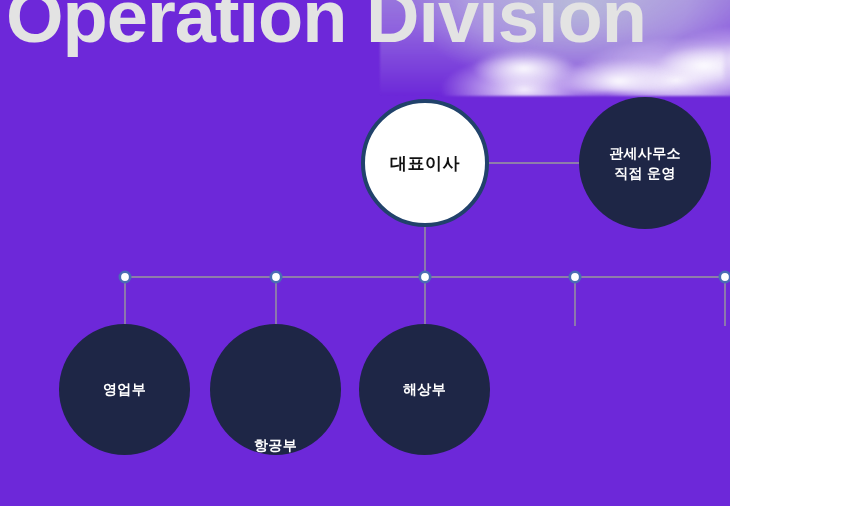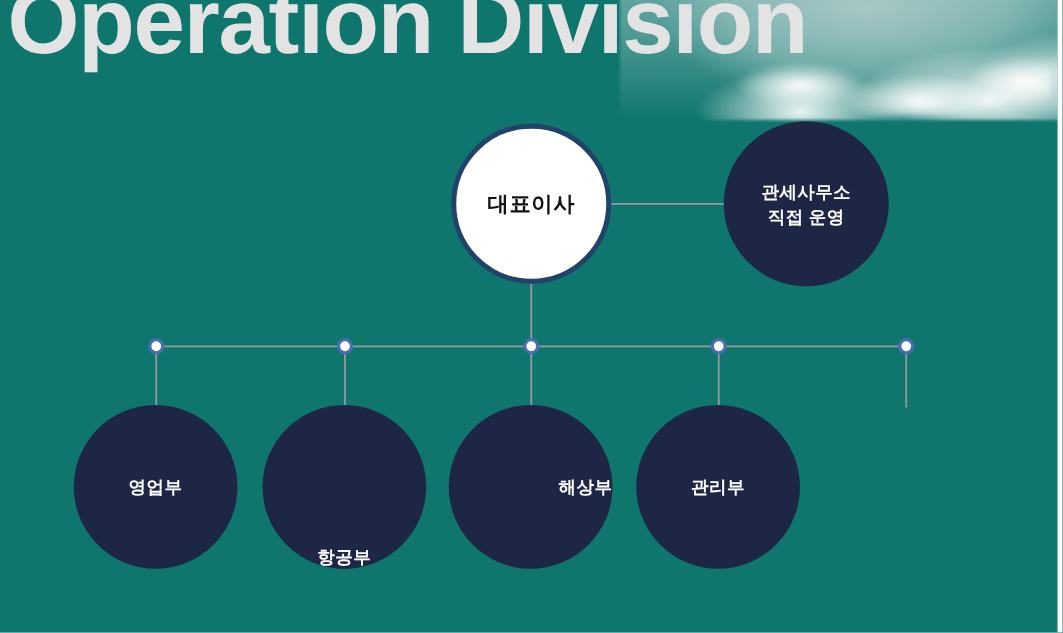--- a/index.html
+++ b/index.html
@@ -11,23 +11,23 @@
   }
 
   body {
     font-family: "Liberation Sans", "DejaVu Sans", sans-serif;
     background: #ffffff;
     position: relative;
   }
 
   #stage {
     position: relative;
-    width: 846px;
+    width: 730px;
     height: 506px;
-    background: #0f766e;
+    background: #6d28d9;
     overflow: hidden;
   }
 
   
   .sky-wash {
     position: absolute;
     top: -34px;
     right: -30px;
     width: 380px;
     height: 130px;
@@ -130,21 +130,21 @@
   }
   .node-dept .node-label {
     color: #ffffff;
     font-size: 14px;
     font-weight: bold;
     letter-spacing: 0.4px;
   }
 
   .dept-0 { left: 59px; }
   .dept-1 { left: 210px; align-items: flex-end; }
-  .dept-2 { left: 359px; justify-content: flex-end; }
+  .dept-2 { left: 359px; }
   .dept-3 { left: 509px; }
   .dept-4 { left: 659px; }
 
   .node-label { pointer-events: none; }
 </style>
 </head>
 <body>
 
 <div id="stage">
 
@@ -190,18 +190,15 @@
   </div>
 
   <div class="node node-dept dept-1">
     <span class="node-label">항공부</span>
   </div>
 
   <div class="node node-dept dept-2">
     <span class="node-label">해상부</span>
   </div>
 
-  <div class="node node-dept dept-3">
-    <span class="node-label">관리부</span>
-  </div>
 
 
 </div>
 
 </body></html>

